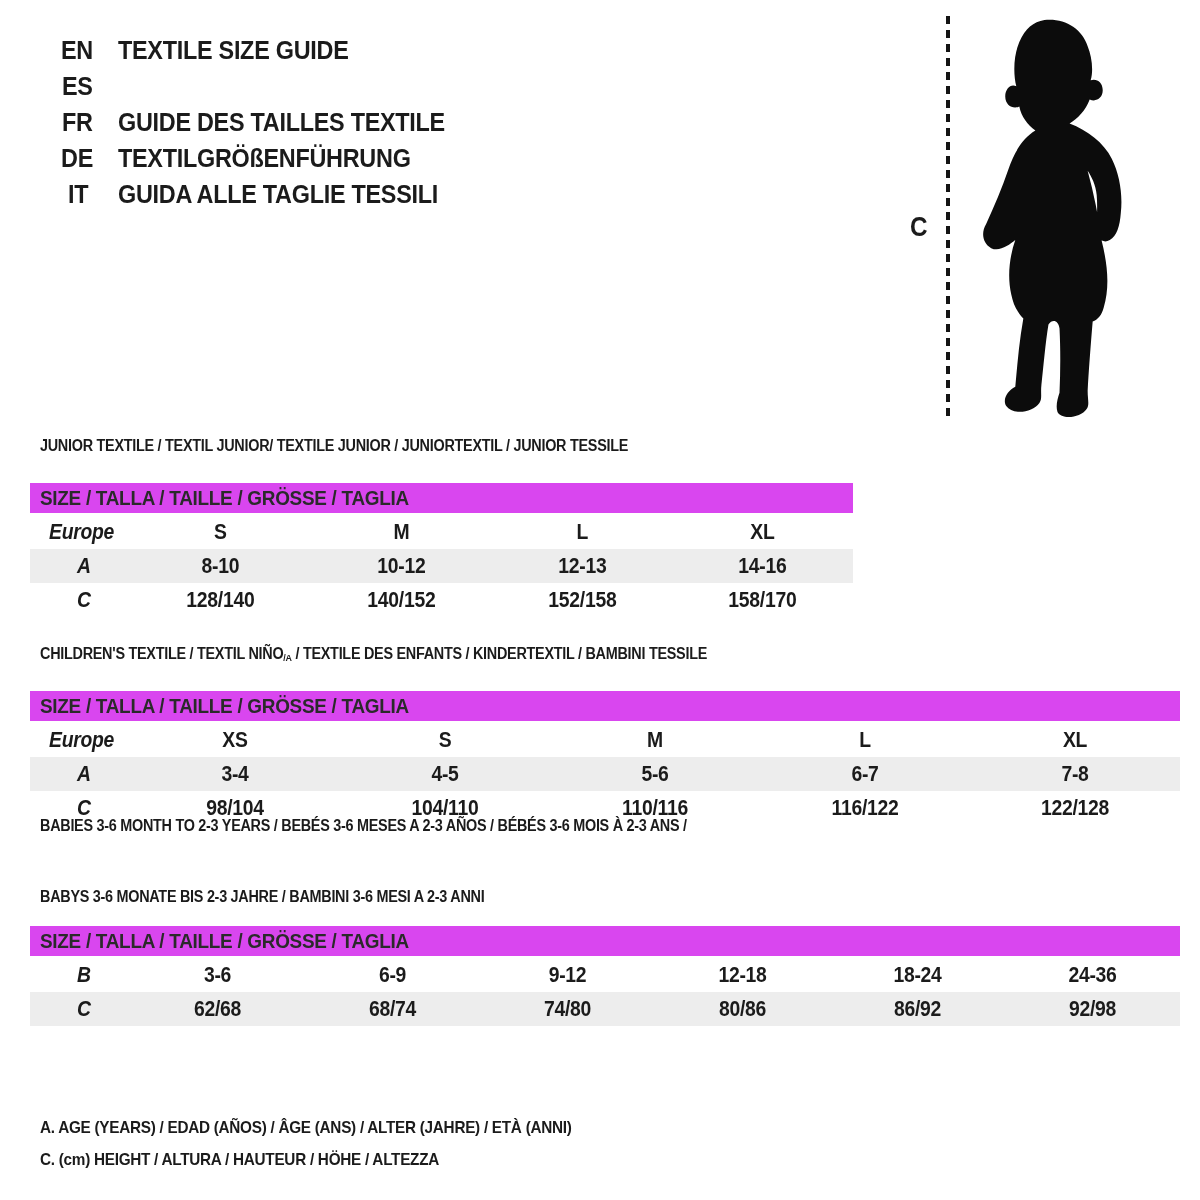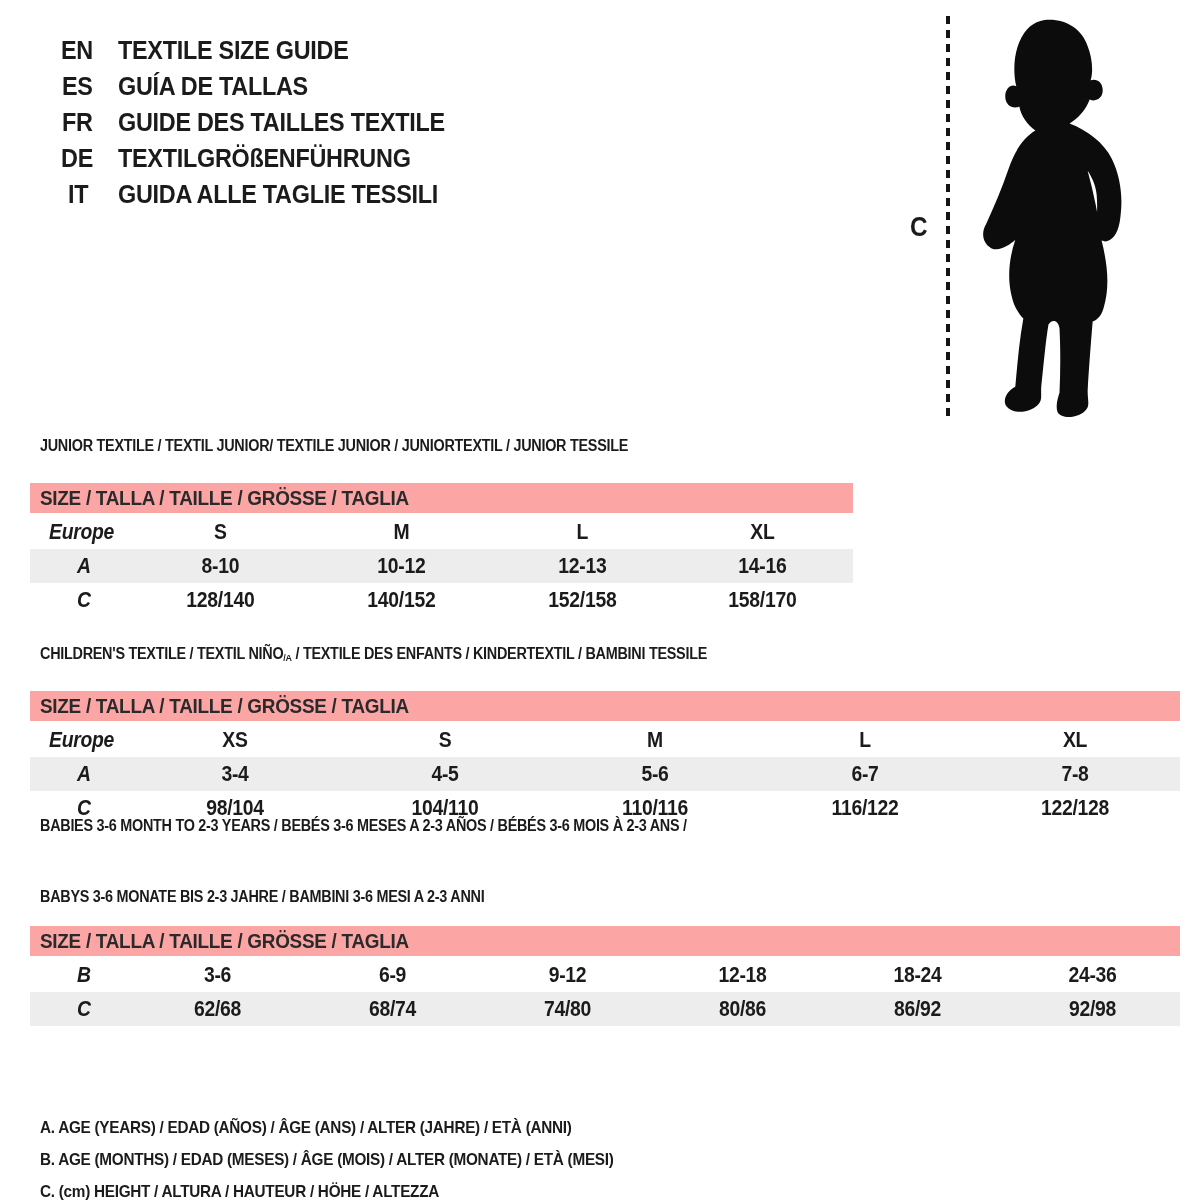--- a/index.html
+++ b/index.html
@@ -31,21 +31,21 @@
   .measure-label { position: absolute; left: 910px; top: 212px; font-size: 27px; }
   .baby-svg { position: absolute; left: 968px; top: 18px; width: 178px; height: 402px; }
 
   
   .sec-title { position: absolute; left: 40px; font-size: 16px; letter-spacing: -0.3px; }
   .sub { font-size: 0.62em; vertical-align: -0.25em; }
 
   
   .size-table { position: absolute; left: 30px; }
   .t-bar {
-    height: 30px; background: #fca5a5; color: #2a2a2a;
+    height: 30px; background: #d946ef; color: #2a2a2a;
     display: flex; align-items: center; padding-left: 10px;
     font-size: 21px; margin-bottom: 2px;
   }
   .t-row { display: grid; height: 34px; align-items: center; font-size: 21.5px; }
   .t-row.shaded { background: #ededed; }
   .t-label { padding-left: 10px; text-align: center; font-style: italic; }
   .w-junior   { width: 823px; }
   .w-wide     { width: 1150px; }
   .cols-4 { grid-template-columns: 100px repeat(4, 1fr); }
   .cols-5 { grid-template-columns: 100px repeat(5, 1fr); }
@@ -60,21 +60,20 @@
 
 <div class="page">
 
   <div class="lang-list">
     <div class="lang-row">
       <span class="lang-code"><span class="cond">EN</span></span>
       <span class="lang-label"><span class="cond">TEXTILE SIZE GUIDE</span></span>
     </div>
     <div class="lang-row">
       <span class="lang-code"><span class="cond">ES</span></span>
-      <span class="lang-label"><span class="cond">GUÍA DE TALLAS</span></span>
     </div>
     <div class="lang-row">
       <span class="lang-code"><span class="cond">FR</span></span>
       <span class="lang-label"><span class="cond">GUIDE DES TAILLES TEXTILE</span></span>
     </div>
     <div class="lang-row">
       <span class="lang-code"><span class="cond">DE</span></span>
       <span class="lang-label"><span class="cond">TEXTILGRÖßENFÜHRUNG</span></span>
     </div>
     <div class="lang-row">
@@ -217,20 +216,17 @@
       <span class="cond-c">86/92</span>
       <span class="cond-c">92/98</span>
     </div>
   </div>
 
   <div class="legend">
     <div class="legend-line">
         <span class="cond">A. AGE (YEARS) / EDAD (AÑOS) / ÂGE (ANS) / ALTER (JAHRE) / ETÀ (ANNI)</span>
       </div>
     <div class="legend-line">
-        <span class="cond">B. AGE (MONTHS) / EDAD (MESES) / ÂGE (MOIS) / ALTER (MONATE) / ETÀ (MESI)</span>
-      </div>
-    <div class="legend-line">
         <span class="cond">C. (cm) HEIGHT / ALTURA / HAUTEUR / HÖHE / ALTEZZA</span>
       </div>
   </div>
 
 </div>
 
 </body></html>

